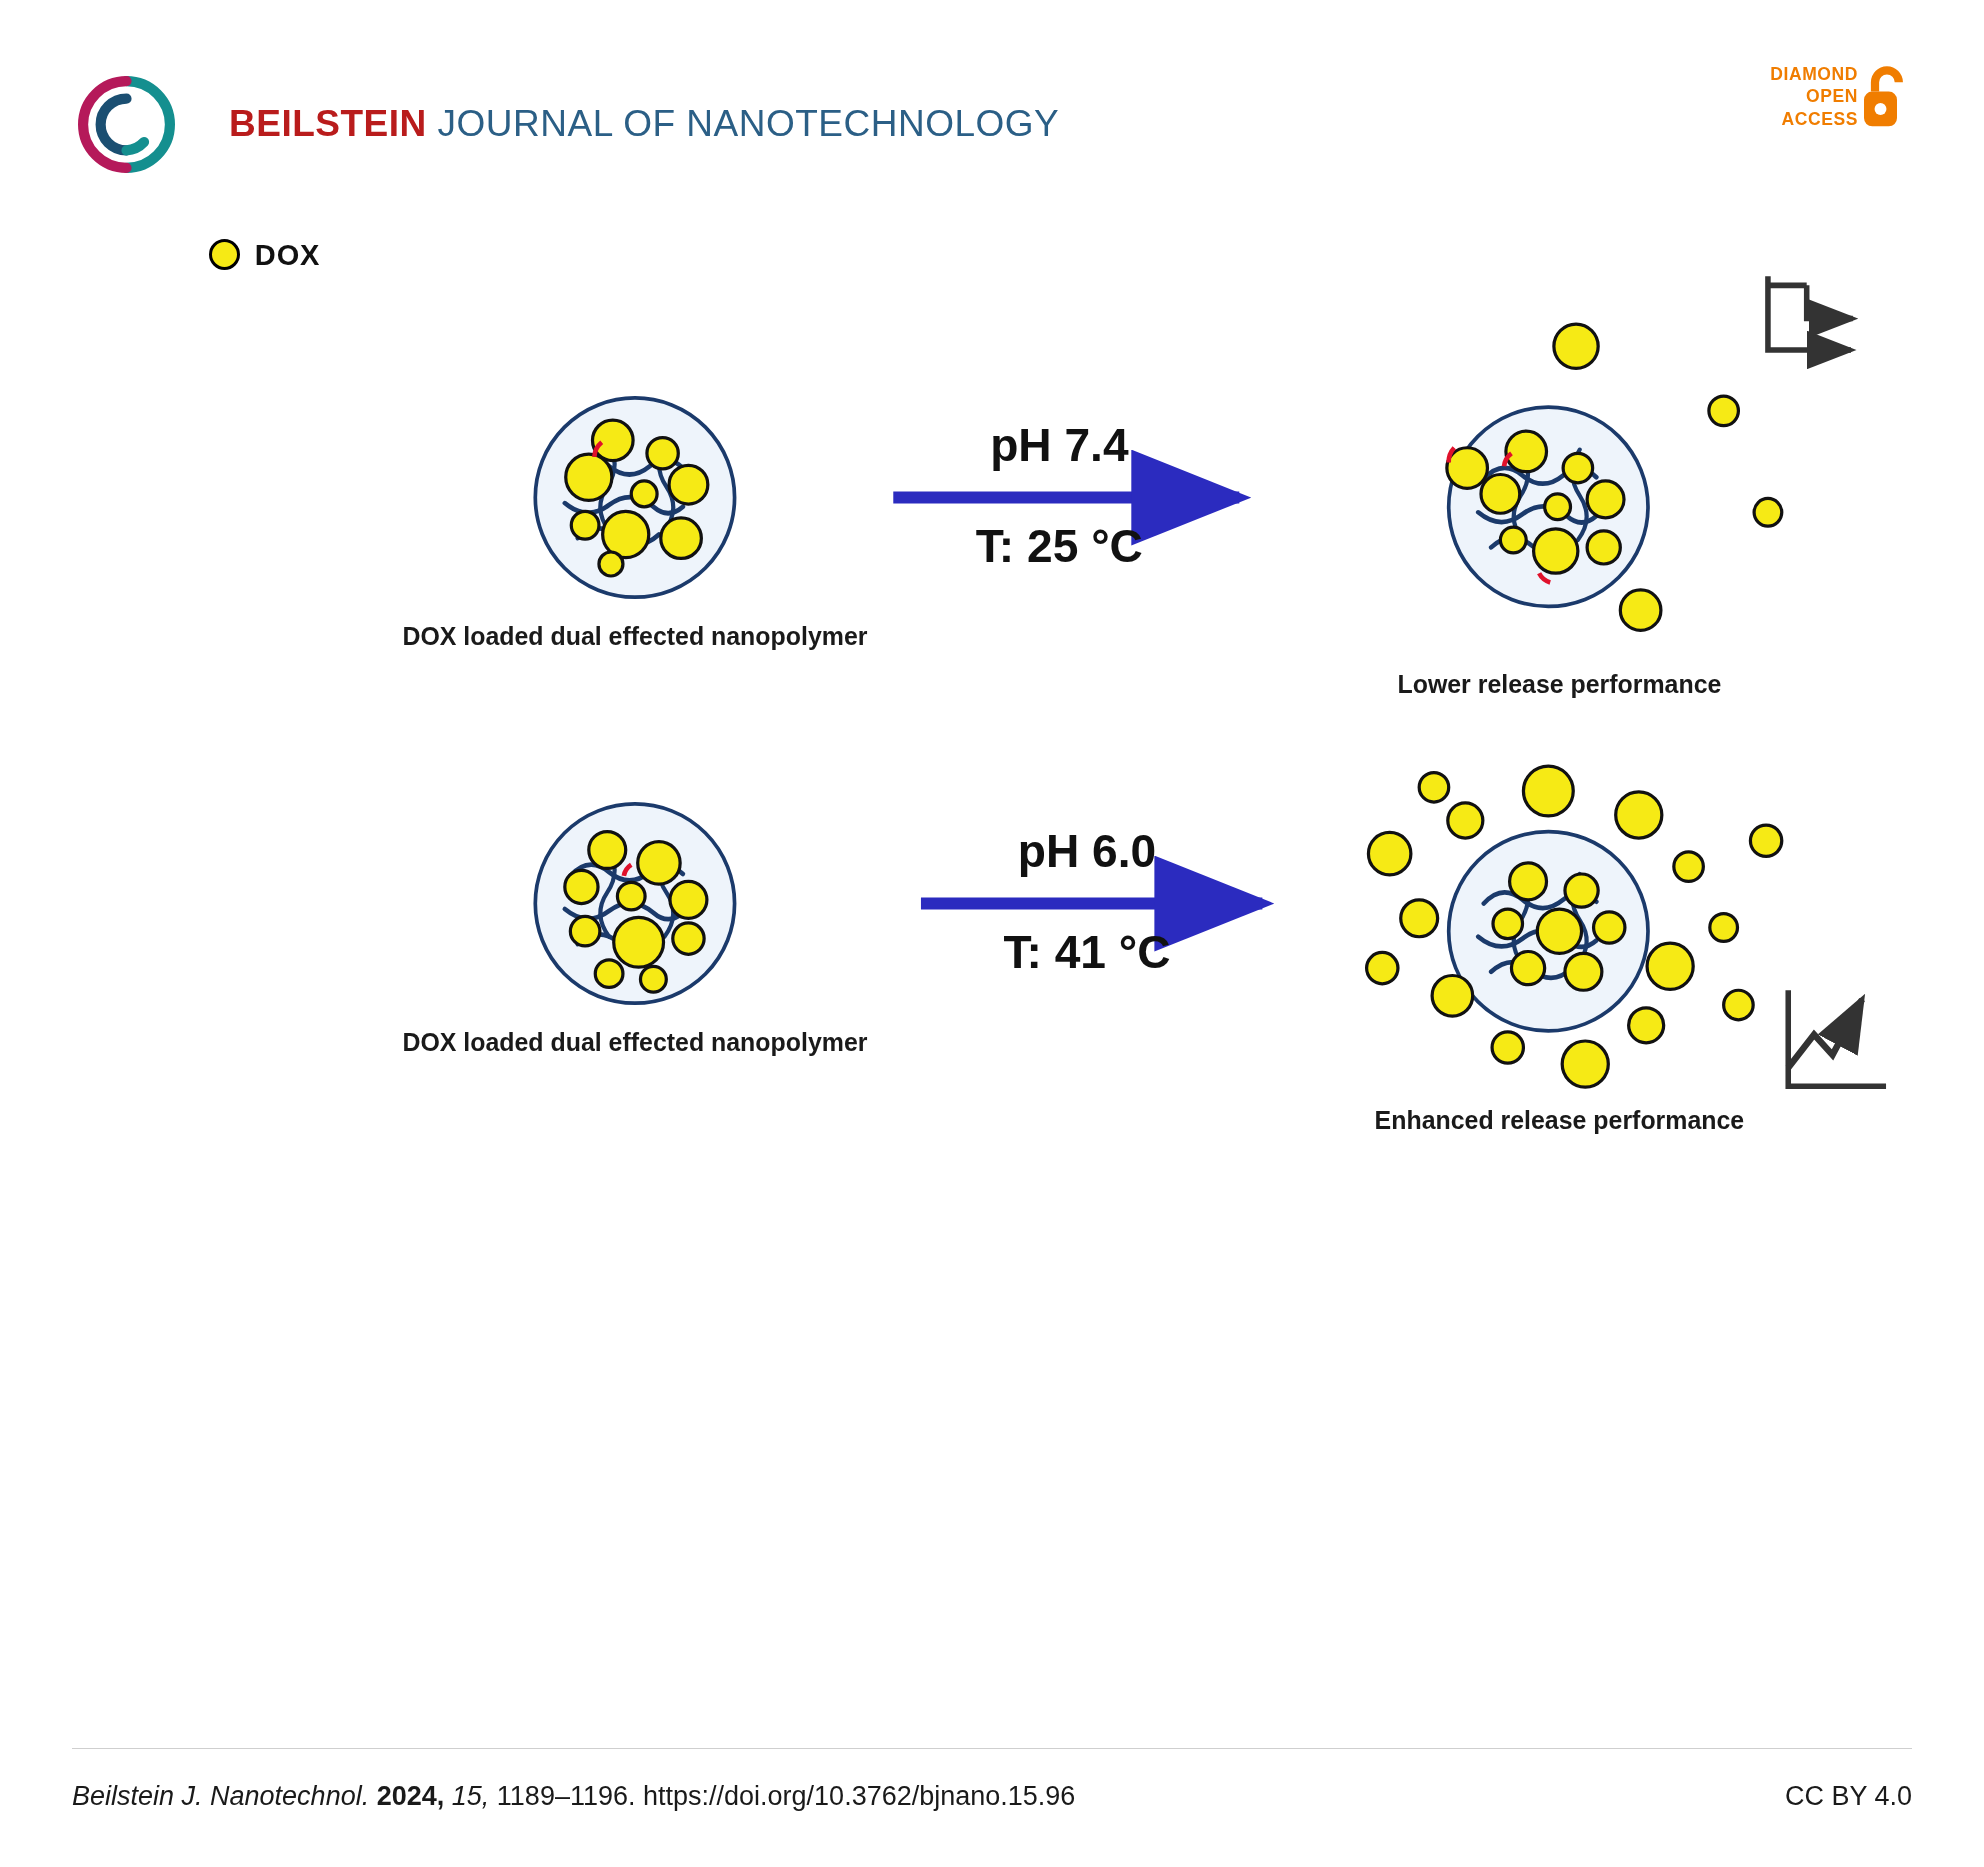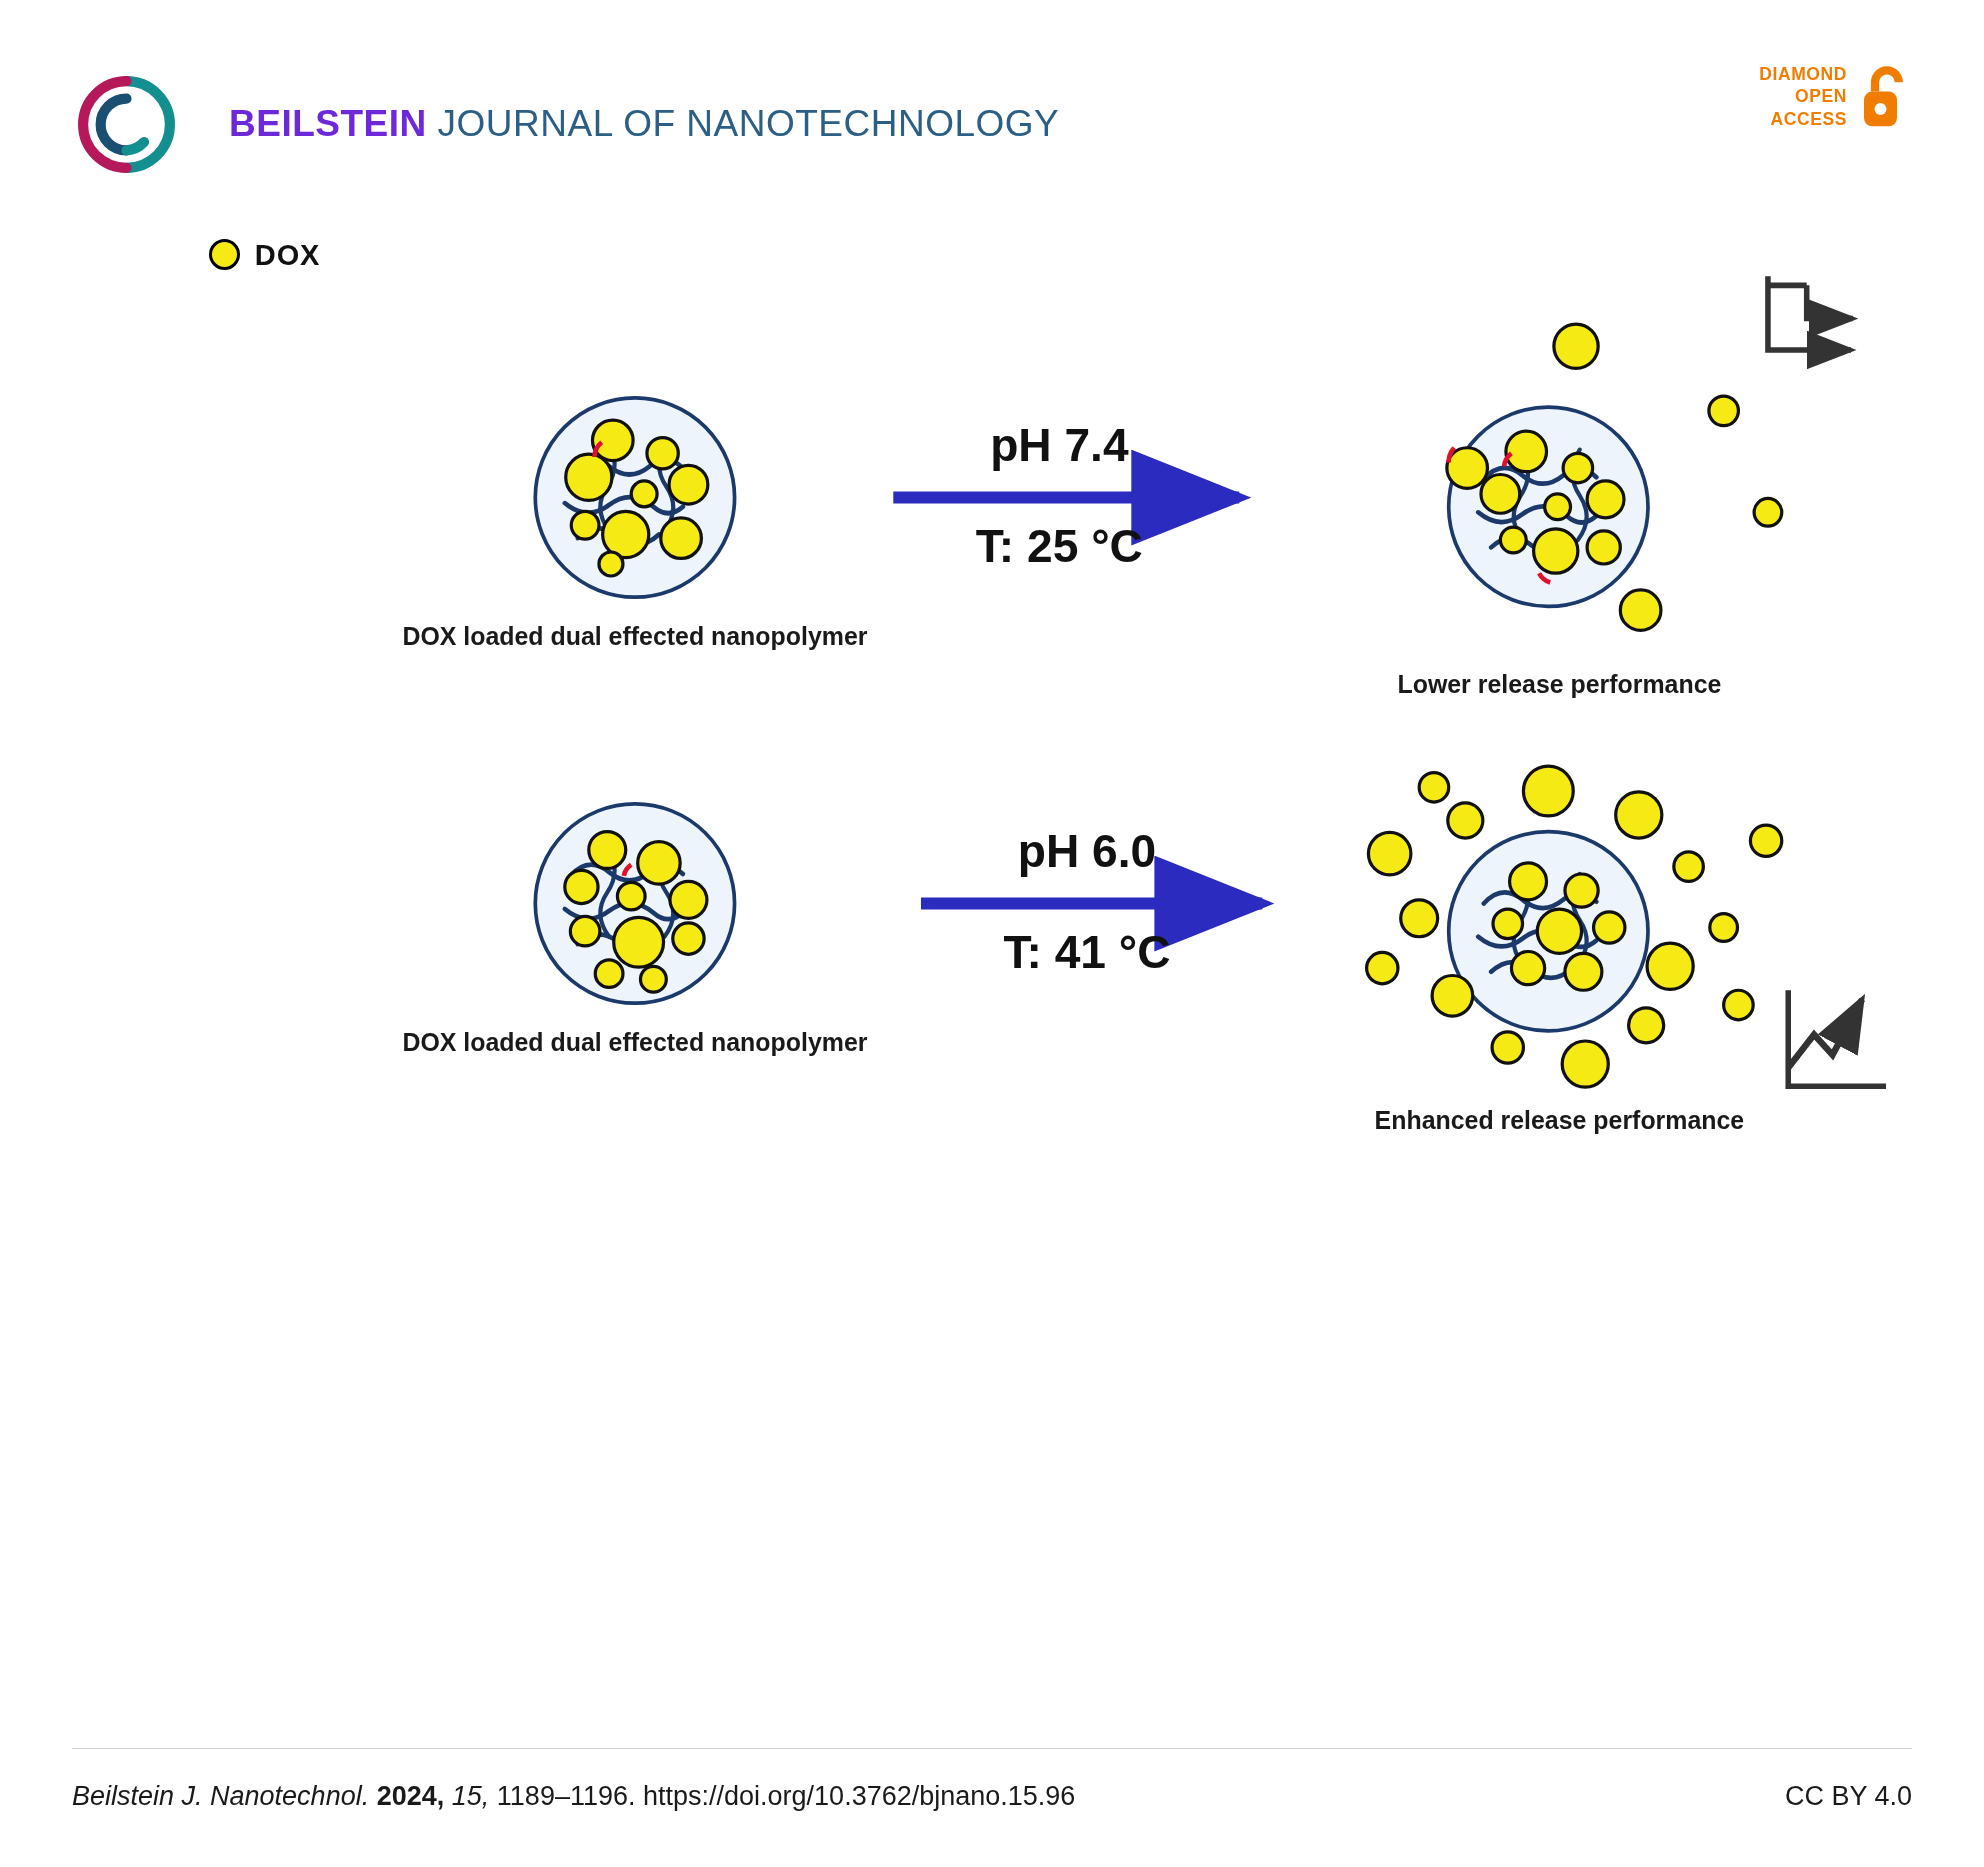--- a/index.html
+++ b/index.html
@@ -37,34 +37,34 @@
     flex: 0 0 auto;
   }
   .journal-title {
     margin-left: 48px;
     font-size: 37px;
     letter-spacing: 0.5px;
     white-space: nowrap;
   }
   .journal-title .b1 {
     font-weight: bold;
-    color: #6d28d9;
+    color: #b91c1c;
     text-align: center;
   }
   .journal-title .b2 {
     font-weight: normal;
     color: #2b5f86;
   }
   .oa-badge {
     position: absolute;
     right: 0;
     top: 63px;
     display: flex;
     align-items: center;
-    gap: 13px;
+    gap: 2px;
   }
   .oa-text {
     text-align: right;
     line-height: 1.28;
     font-size: 17.5px;
     font-weight: bold;
     letter-spacing: 0.6px;
   }
   .oa-text .d { color: #f07d00; }
   .oa-text .o { color: #f07d00; }

